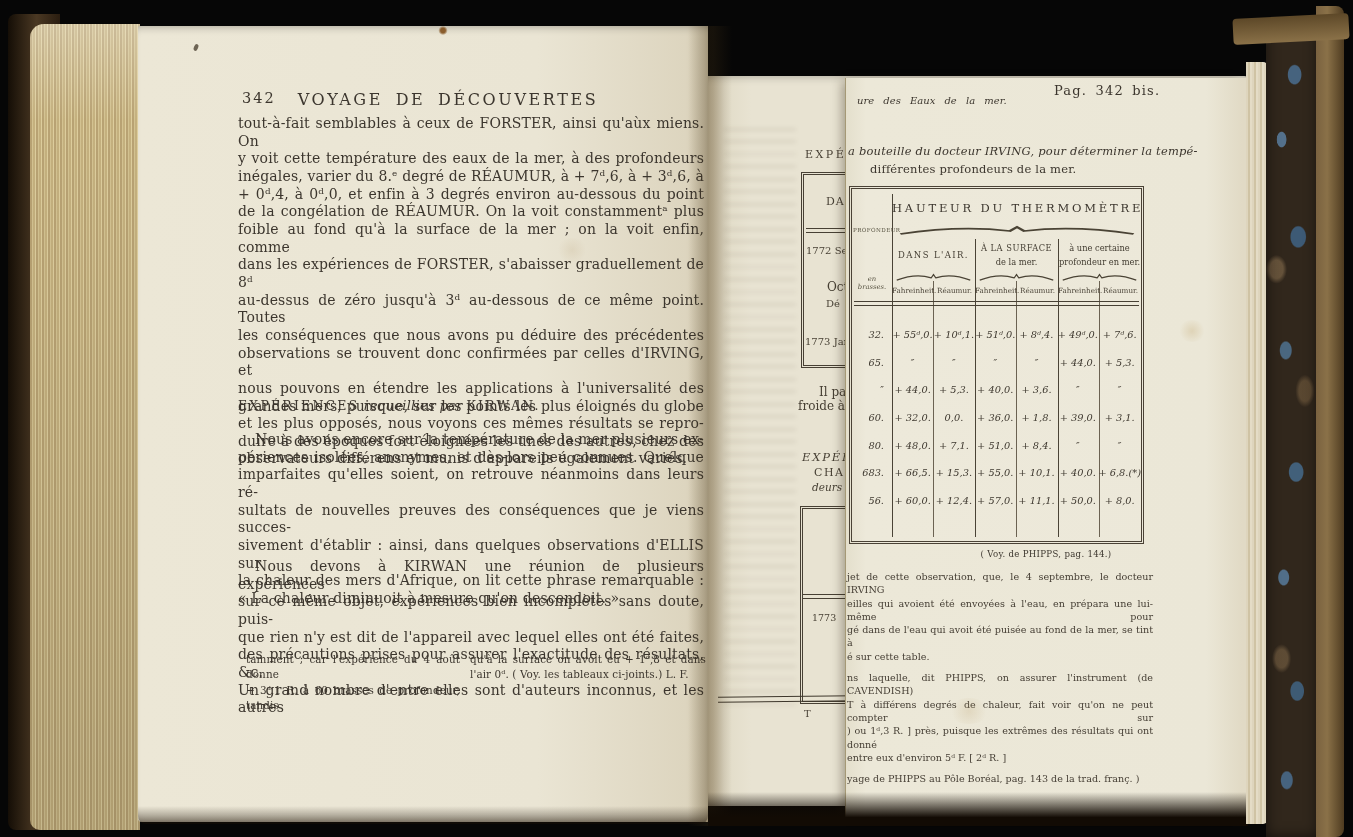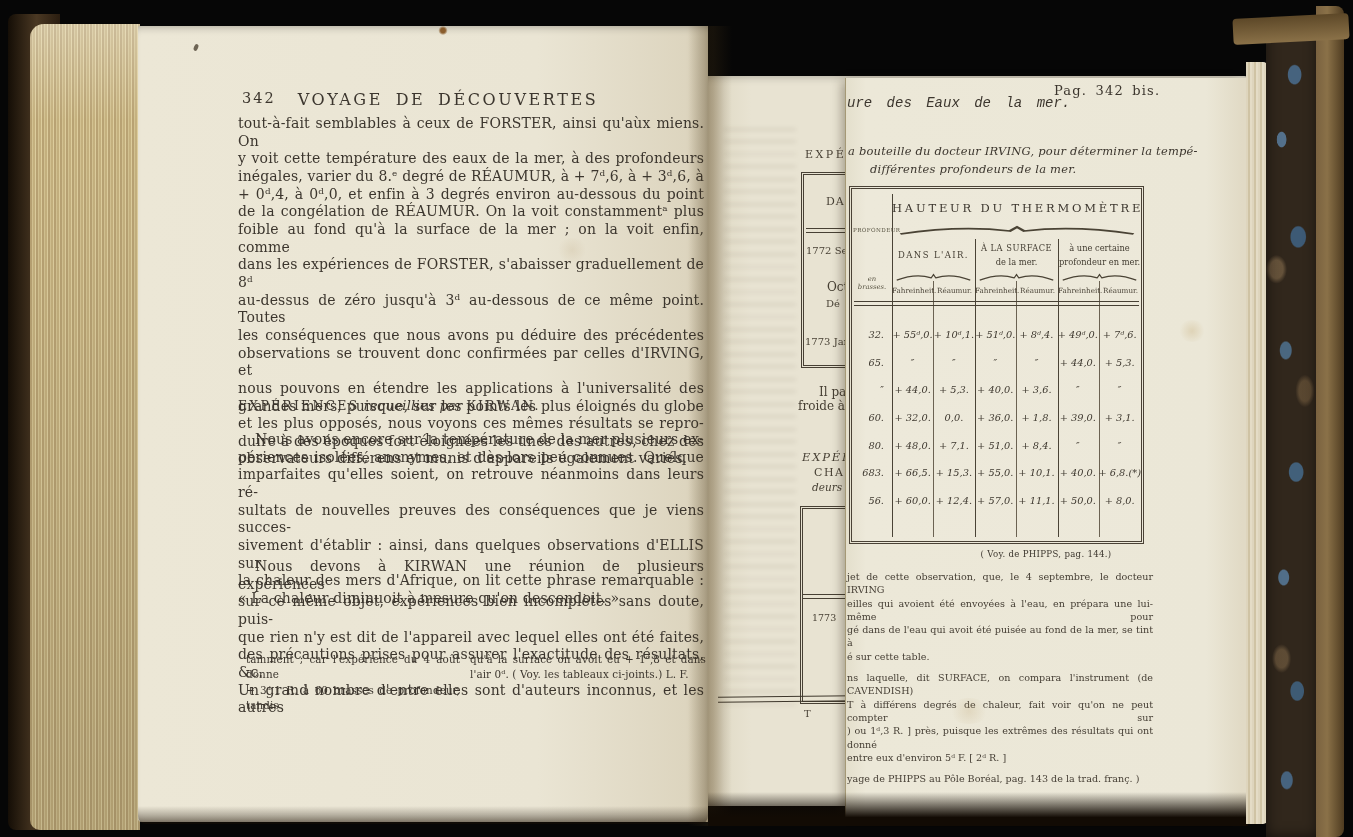--- a/index.html
+++ b/index.html
@@ -83,23 +83,23 @@
   
   .frag{position:absolute;white-space:nowrap;color:#463f33;}
   .ghost{position:absolute;left:16px;top:52px;width:72px;height:580px;filter:blur(2px);opacity:.55;
     background:repeating-linear-gradient(180deg,rgba(110,100,80,.22) 0 2.5px,rgba(0,0,0,0) 2.5px 12.5px);}
   .dframe{position:absolute;border:3px double #474034;}
   .dline{position:absolute;height:5px;border-top:1px solid #474034;border-bottom:1px solid #474034;}
   .dline2{position:absolute;height:6px;border-top:1.5px solid #3e372c;border-bottom:1.5px solid #3e372c;}
 
   
   .flabel{position:absolute;left:208px;top:5px;font-size:13px;letter-spacing:1.2px;word-spacing:3px;}
-  .fheadfrag{position:absolute;left:1px;top:17px;font-size:14px;font-style:italic;word-spacing:6px;white-space:nowrap;font-family:Liberation Mono, monospace;}
+  .fheadfrag{position:absolute;left:11px;top:17px;font-size:10px;font-style:italic;word-spacing:6px;white-space:nowrap;}
   .ftitle1{position:absolute;left:2px;top:66px;font-size:11.5px;font-style:italic;white-space:nowrap;letter-spacing:.2px;}
-  .ftitle2{position:absolute;left:24px;top:84px;font-size:11.5px;font-style:italic;white-space:nowrap;letter-spacing:.2px;}
+  .ftitle2{position:absolute;left:24px;top:84px;font-size:11.5px;white-space:nowrap;letter-spacing:.2px;}
   .fcaption{position:absolute;left:92px;top:471px;width:216px;text-align:center;font-size:8.6px;letter-spacing:.3px;}
   .fbody{position:absolute;left:1px;top:492px;width:306px;font-size:9.6px;line-height:13.3px;color:#453e34;}
 
   
   .ftable{position:absolute;left:3px;top:108px;width:295px;height:358px;border:3px double #4a4236;background:rgba(255,255,250,.06);}
   .ftable .vl{position:absolute;width:1px;background:#4a4336;}
   .ftable .vl.thin{width:1px;background:#6b6252;}
   .t-main{position:absolute;left:40px;right:2px;top:12px;text-align:center;font-size:11.5px;letter-spacing:2.8px;white-space:nowrap;}
   .brace{position:absolute;height:10px;}
   .brace path{stroke:#4a4335;stroke-width:1.6;fill:none;}
@@ -293,21 +293,21 @@
           <div class="tcell c6">+ 8,0.</div>
         </div>
     </div>
 
     <div class="fcaption">( Voy. de PHIPPS, pag. 144.)</div>
     <div class="fbody">
         <div class="tl j">jet de cette observation, que, le 4 septembre, le docteur IRVING</div>
         <div class="tl j">eilles qui avoient été envoyées à l'eau, en prépara une lui-même pour</div>
         <div class="tl j">gé dans de l'eau qui avoit été puisée au fond de la mer, se tint à</div>
         <div class="tl">é sur cette table.</div>
-        <div class="tl j gap">ns laquelle, dit SURFACE, on compara l'instrument (de CAVENDISH)</div>
+        <div class="tl j gap">ns laquelle, dit PHIPPS, on assurer l'instrument (de CAVENDISH)</div>
         <div class="tl j">T à différens degrés de chaleur, fait voir qu'on ne peut compter sur</div>
         <div class="tl j">) ou 1ᵈ,3 R. ] près, puisque les extrêmes des résultats qui ont donné</div>
         <div class="tl">entre eux d'environ 5ᵈ F. [ 2ᵈ R. ]</div>
         <div class="tl gap">yage de PHIPPS au Pôle Boréal, pag. 143 de la trad. franç. )</div>
       </div>
   </div>
 
   <div class="gutter"></div>
   <div class="shadow-bottom-left"></div>
   <div class="shadow-bottom-right"></div>

